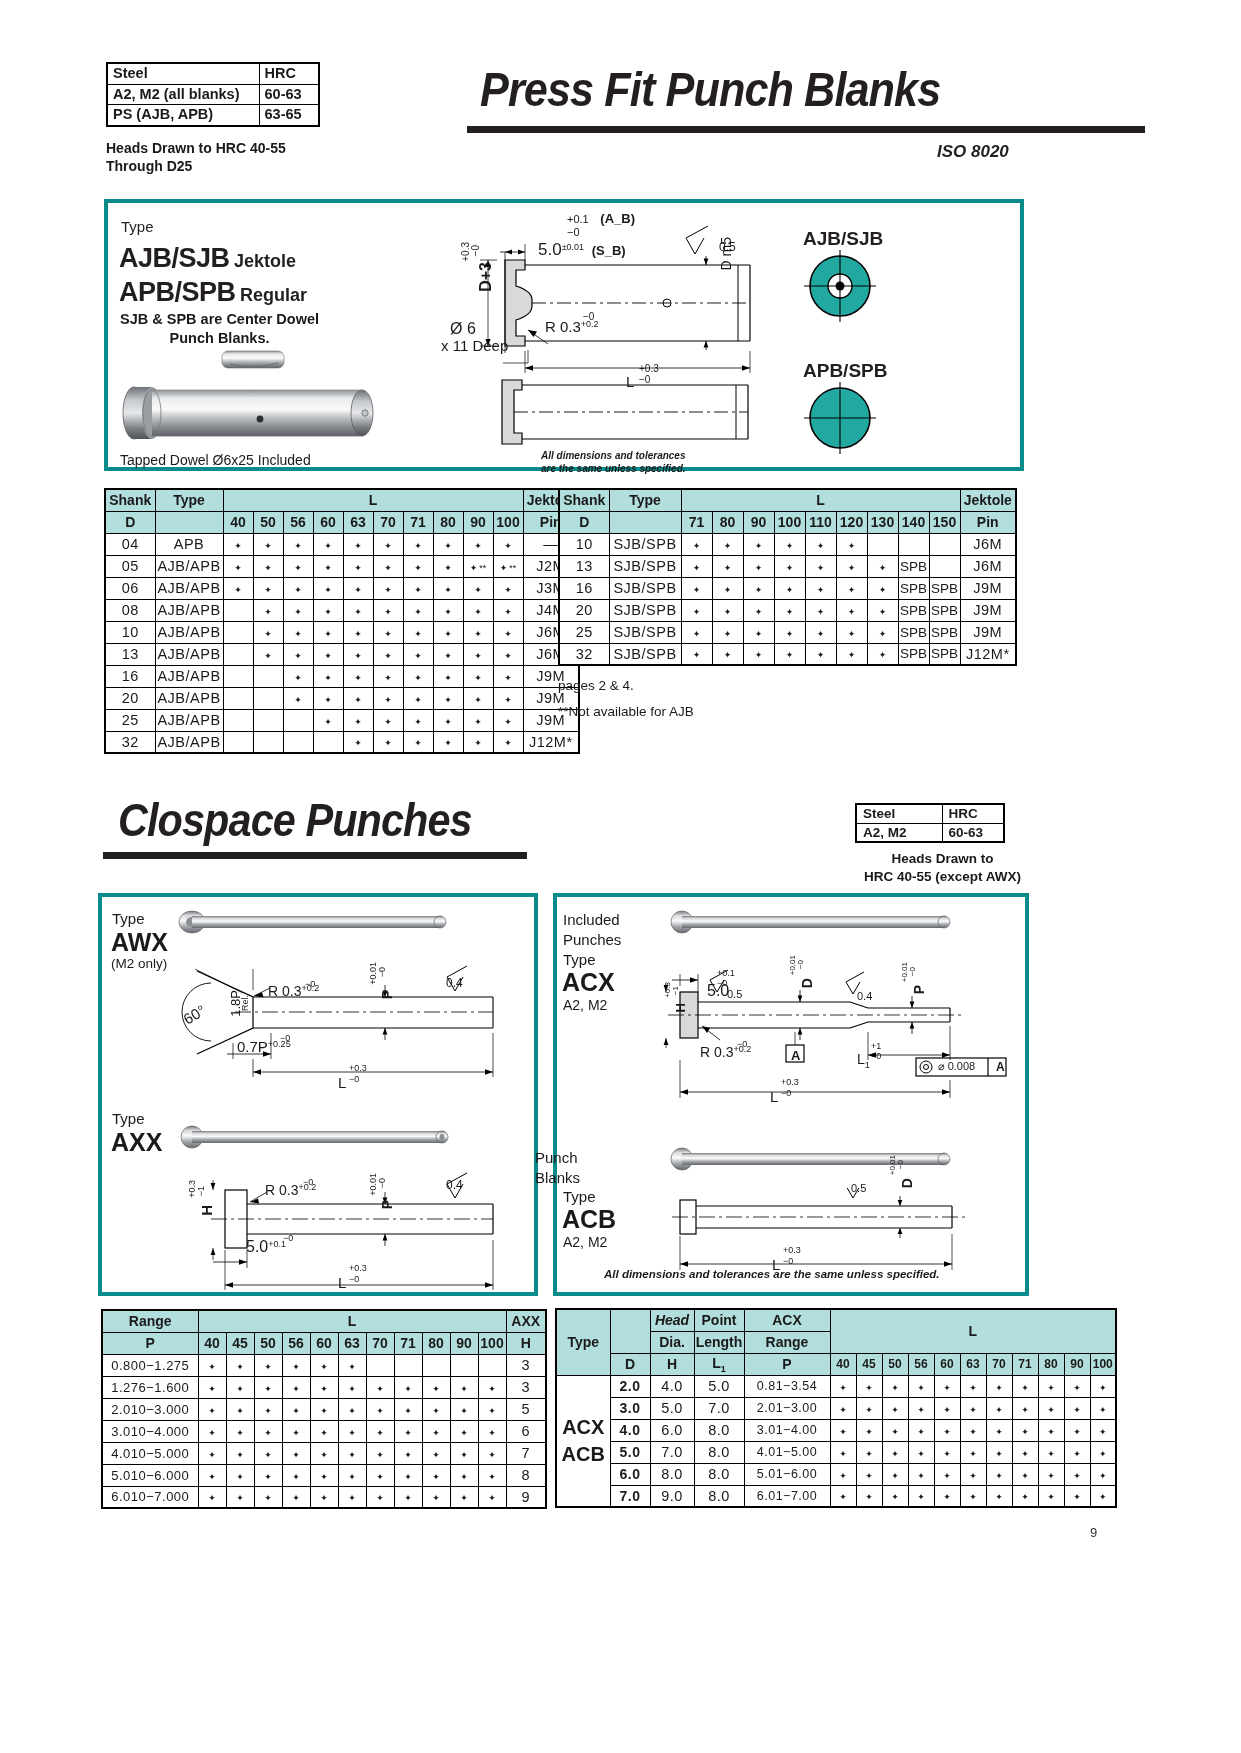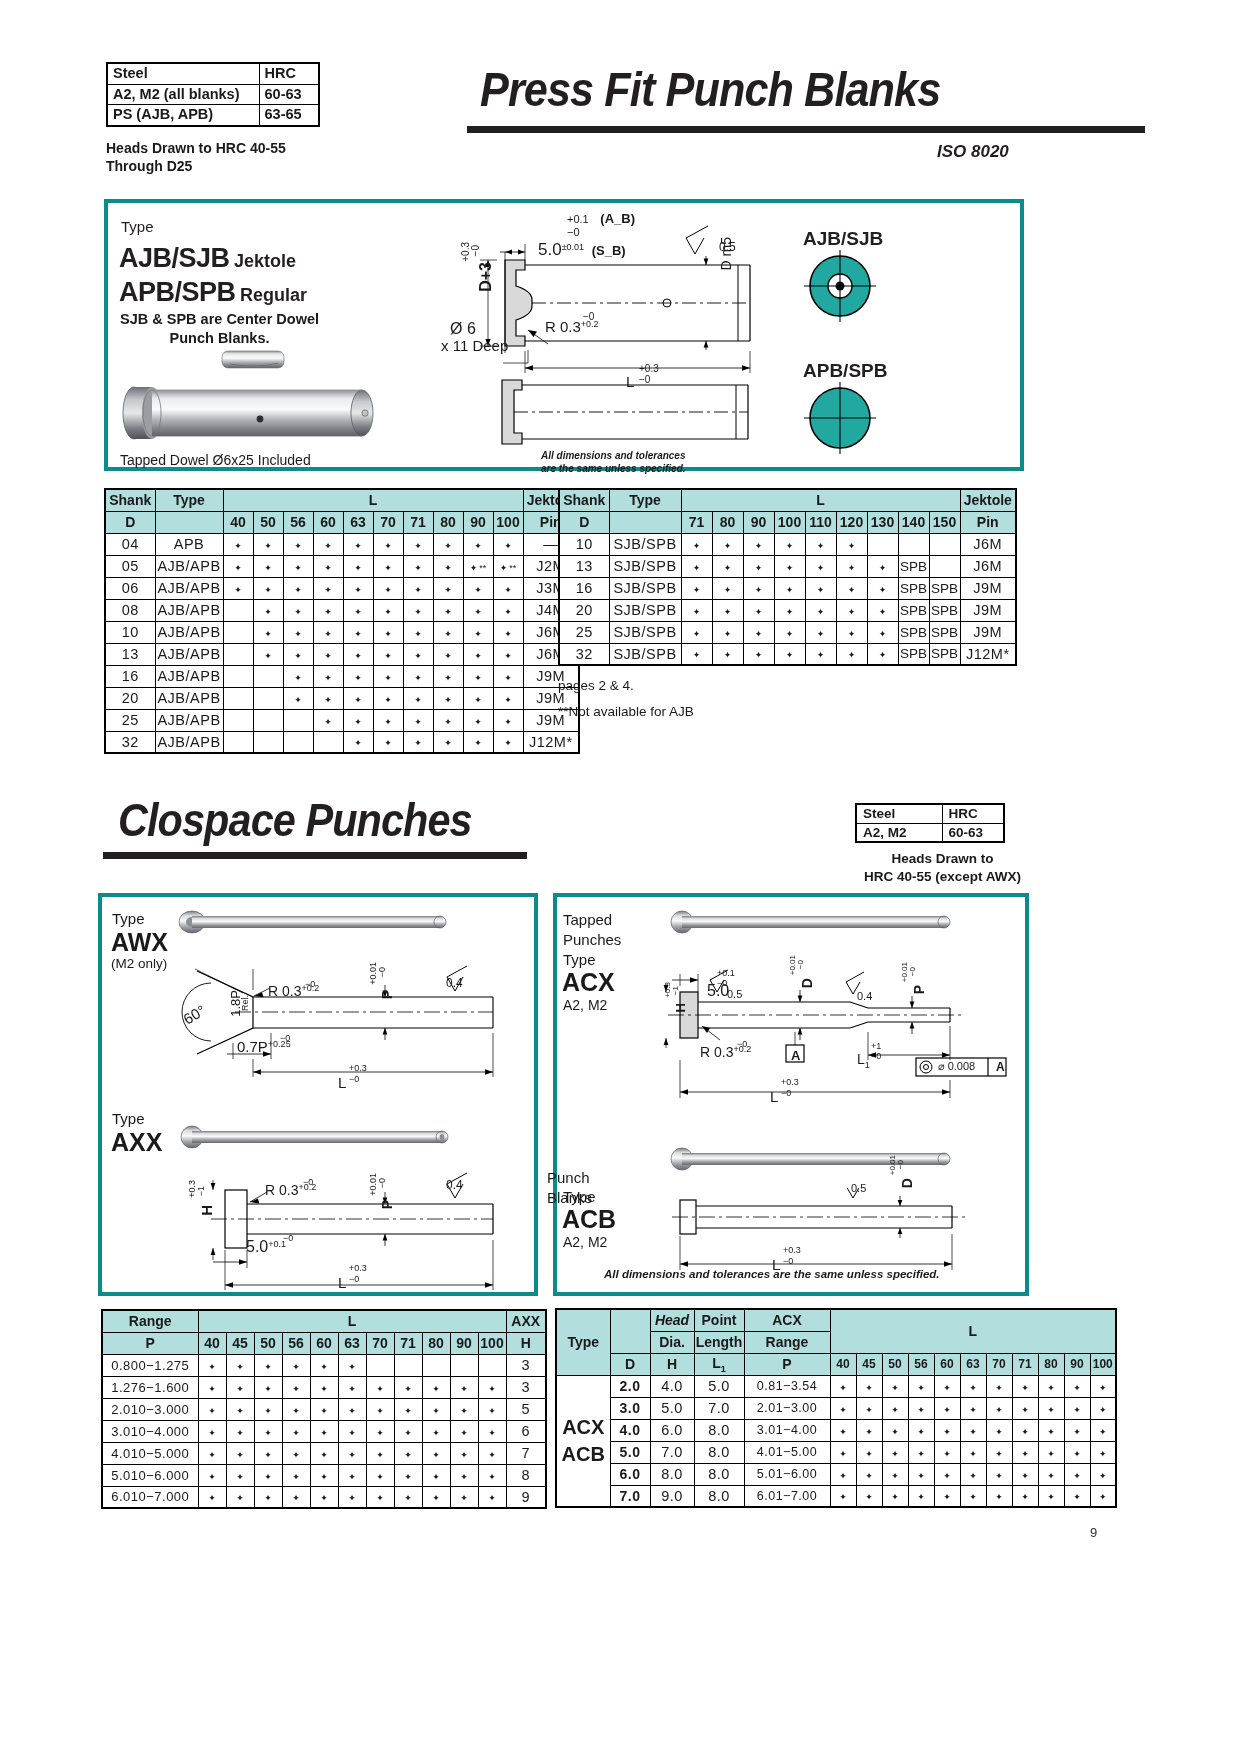--- a/index.html
+++ b/index.html
@@ -724,21 +724,21 @@
   <span style="font-size:16px;">5.0</span><span class="sup">+0.1</span>
 </div>
 <div class="abs dimtxt" style="left:283px; top:1233px; font-size:9px;">−0</div>
 <div class="abs dimtxt" style="left:338px; top:1274px; font-size:15px;">L</div>
 <div class="abs dimtxt" style="left:349px; top:1263px; font-size:9px;">+0.3</div>
 <div class="abs dimtxt" style="left:349px; top:1274px; font-size:9px;">−0</div>
 
 <div class="abs panel" style="left:553px; top:893px; width:476px; height:403px;"></div>
 
 <div class="abs" style="left:563px; top:910px; font-size:15px; line-height:1.3;">
-  <div>Tapped</div>
+  <div>Included</div>
   <div>Punches</div>
 </div>
 <div class="abs lbl-plain" style="left:563px; top:951px;">Type</div>
 <div class="abs" style="left:562px; top:968px; font-size:25px; font-weight:bold;">ACX</div>
 <div class="abs" style="left:563px; top:997px; font-size:14px;">A2, M2</div>
 
 <svg class="abs" style="left:670px; top:907px;" width="290" height="30" viewBox="0 0 290 30">
   <ellipse cx="12" cy="15" rx="11" ry="11" fill="url(#pinG)" stroke="#5e6165" stroke-width="0.7"></ellipse>
   <rect x="12" y="9" width="262" height="12" fill="url(#pinG)"></rect>
   <ellipse cx="274" cy="15" rx="6" ry="6" fill="url(#pinG)" stroke="#5e6165" stroke-width="0.7"></ellipse>
@@ -829,21 +829,21 @@
   <span>L</span><span class="sub">1</span>
 </div>
 <div class="abs dimtxt" style="left:871px; top:1041px; font-size:9px;">+1</div>
 <div class="abs dimtxt" style="left:871px; top:1051px; font-size:9px;">−0</div>
 <div class="abs dimtxt" style="left:938px; top:1060px; font-size:11px;">⌀ 0.008</div>
 <div class="abs dimtxt" style="left:996px; top:1060px; font-size:12px; font-weight:bold;">A</div>
 <div class="abs dimtxt" style="left:770px; top:1088px; font-size:15px;">L</div>
 <div class="abs dimtxt" style="left:781px; top:1077px; font-size:9px;">+0.3</div>
 <div class="abs dimtxt" style="left:781px; top:1088px; font-size:9px;">−0</div>
 
-<div class="abs" style="left:547px; top:1148px; font-size:15px; line-height:1.3;margin-top:20px;">
+<div class="abs" style="left:535px; top:1148px; font-size:15px; line-height:1.3;">
   <div>Punch</div>
   <div>Blanks</div>
 </div>
 <div class="abs lbl-plain" style="left:563px; top:1188px;">Type</div>
 <div class="abs" style="left:562px; top:1205px; font-size:25px; font-weight:bold;">ACB</div>
 <div class="abs" style="left:563px; top:1234px; font-size:14px;">A2, M2</div>
 
 <svg class="abs" style="left:670px; top:1144px;" width="290" height="30" viewBox="0 0 290 30">
   <ellipse cx="12" cy="15" rx="11" ry="11" fill="url(#pinG)" stroke="#5e6165" stroke-width="0.7"></ellipse>
   <rect x="12" y="9" width="262" height="12" fill="url(#pinG)"></rect>

